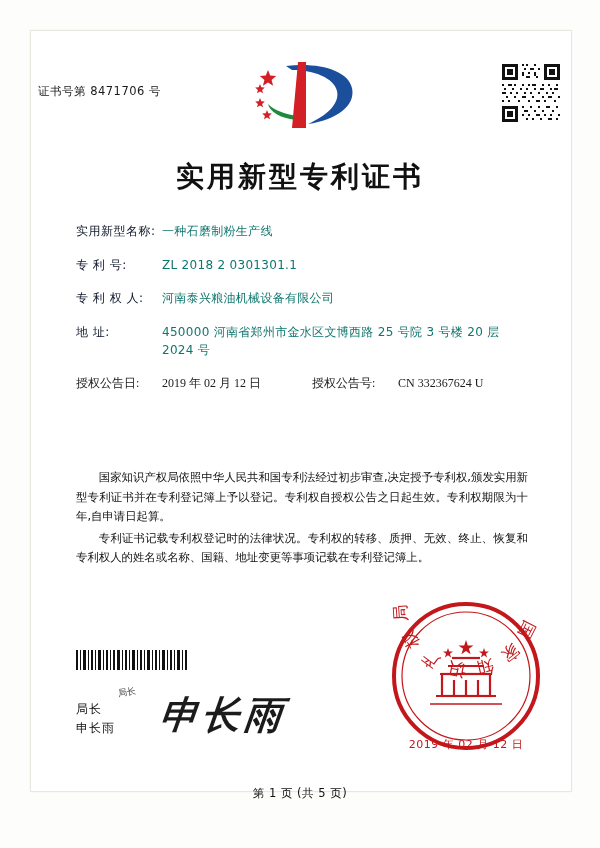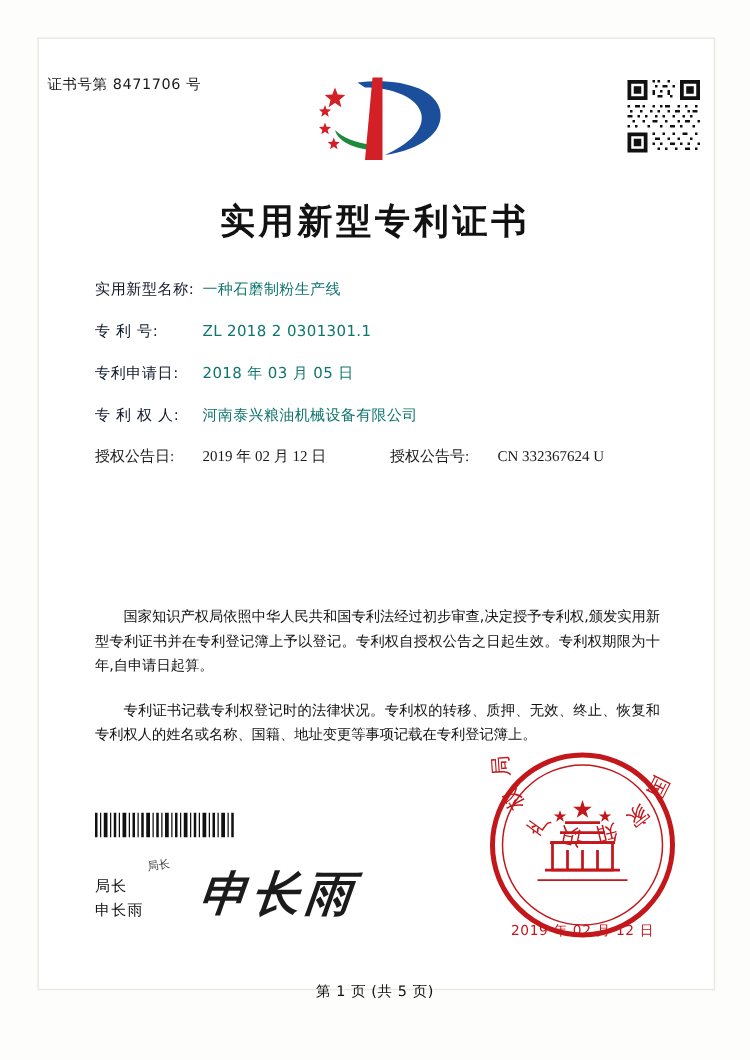--- a/index.html
+++ b/index.html
@@ -30,21 +30,21 @@
     height: 760px;
     background: #ffffff;
     border: 1px solid #e8e8e0;
     box-shadow: 0 0 2px rgba(0,0,0,0.05);
   }
 
   
   .cert-no {
     position: absolute;
     left: 38px;
-    top: 60px;
+    top: 84px;
     font-size: 11.5px;
     letter-spacing: 0.5px;
     color: #1a1a1a;
   }
   .qr {
     position: absolute;
     right: 38px;
     top: 62px;
     width: 62px;
     height: 62px;
@@ -126,21 +126,21 @@
     position: absolute;
     left: 76px;
     top: 468px;
     width: 452px;
     font-size: 11.4px;
     line-height: 1.72;
     text-align: justify;
     color: #111;
   }
   .paras p {
-    margin: 16px 0 2px 0;
+    margin: 0 0 2px 0;
     text-indent: 2em;
   }
 
   
   .barcode {
     position: absolute;
     left: 76px;
     top: 650px;
     width: 112px;
     height: 20px;
@@ -337,26 +337,26 @@
   <div class="fields">
     <div class="frow">
       <div class="flabel">实用新型名称:</div>
       <div class="fvalue">一种石磨制粉生产线</div>
     </div>
     <div class="frow">
       <div class="flabel">专 利 号:</div>
       <div class="fvalue">ZL 2018 2 0301301.1</div>
     </div>
     <div class="frow">
-      <div class="flabel">专利申请日:</div>
-      <div class="fvalue">2018 年 03 月 05 日</div>
+      <div class="flabel">专 利 权 人:</div>
+      <div class="fvalue">河南泰兴粮油机械设备有限公司</div>
     </div>
     <div class="frow">
-      <div class="flabel">专 利 权 人:</div>
-      <div class="fvalue">河南泰兴粮油机械设备有限公司</div>
+      <div class="flabel">地 址:</div>
+      <div class="fvalue">450000 河南省郑州市金水区文博西路 25 号院 3 号楼 20 层 2024 号</div>
     </div>
     <div class="frow two">
       <div class="fhalf-label">授权公告日:</div>
       <div class="fhalf-value">2019 年 02 月 12 日</div>
       <div class="fhalf-label2">授权公告号:</div>
       <div class="fhalf-value2">CN 332367624 U</div>
     </div>
   </div>
 
   <div class="paras">

